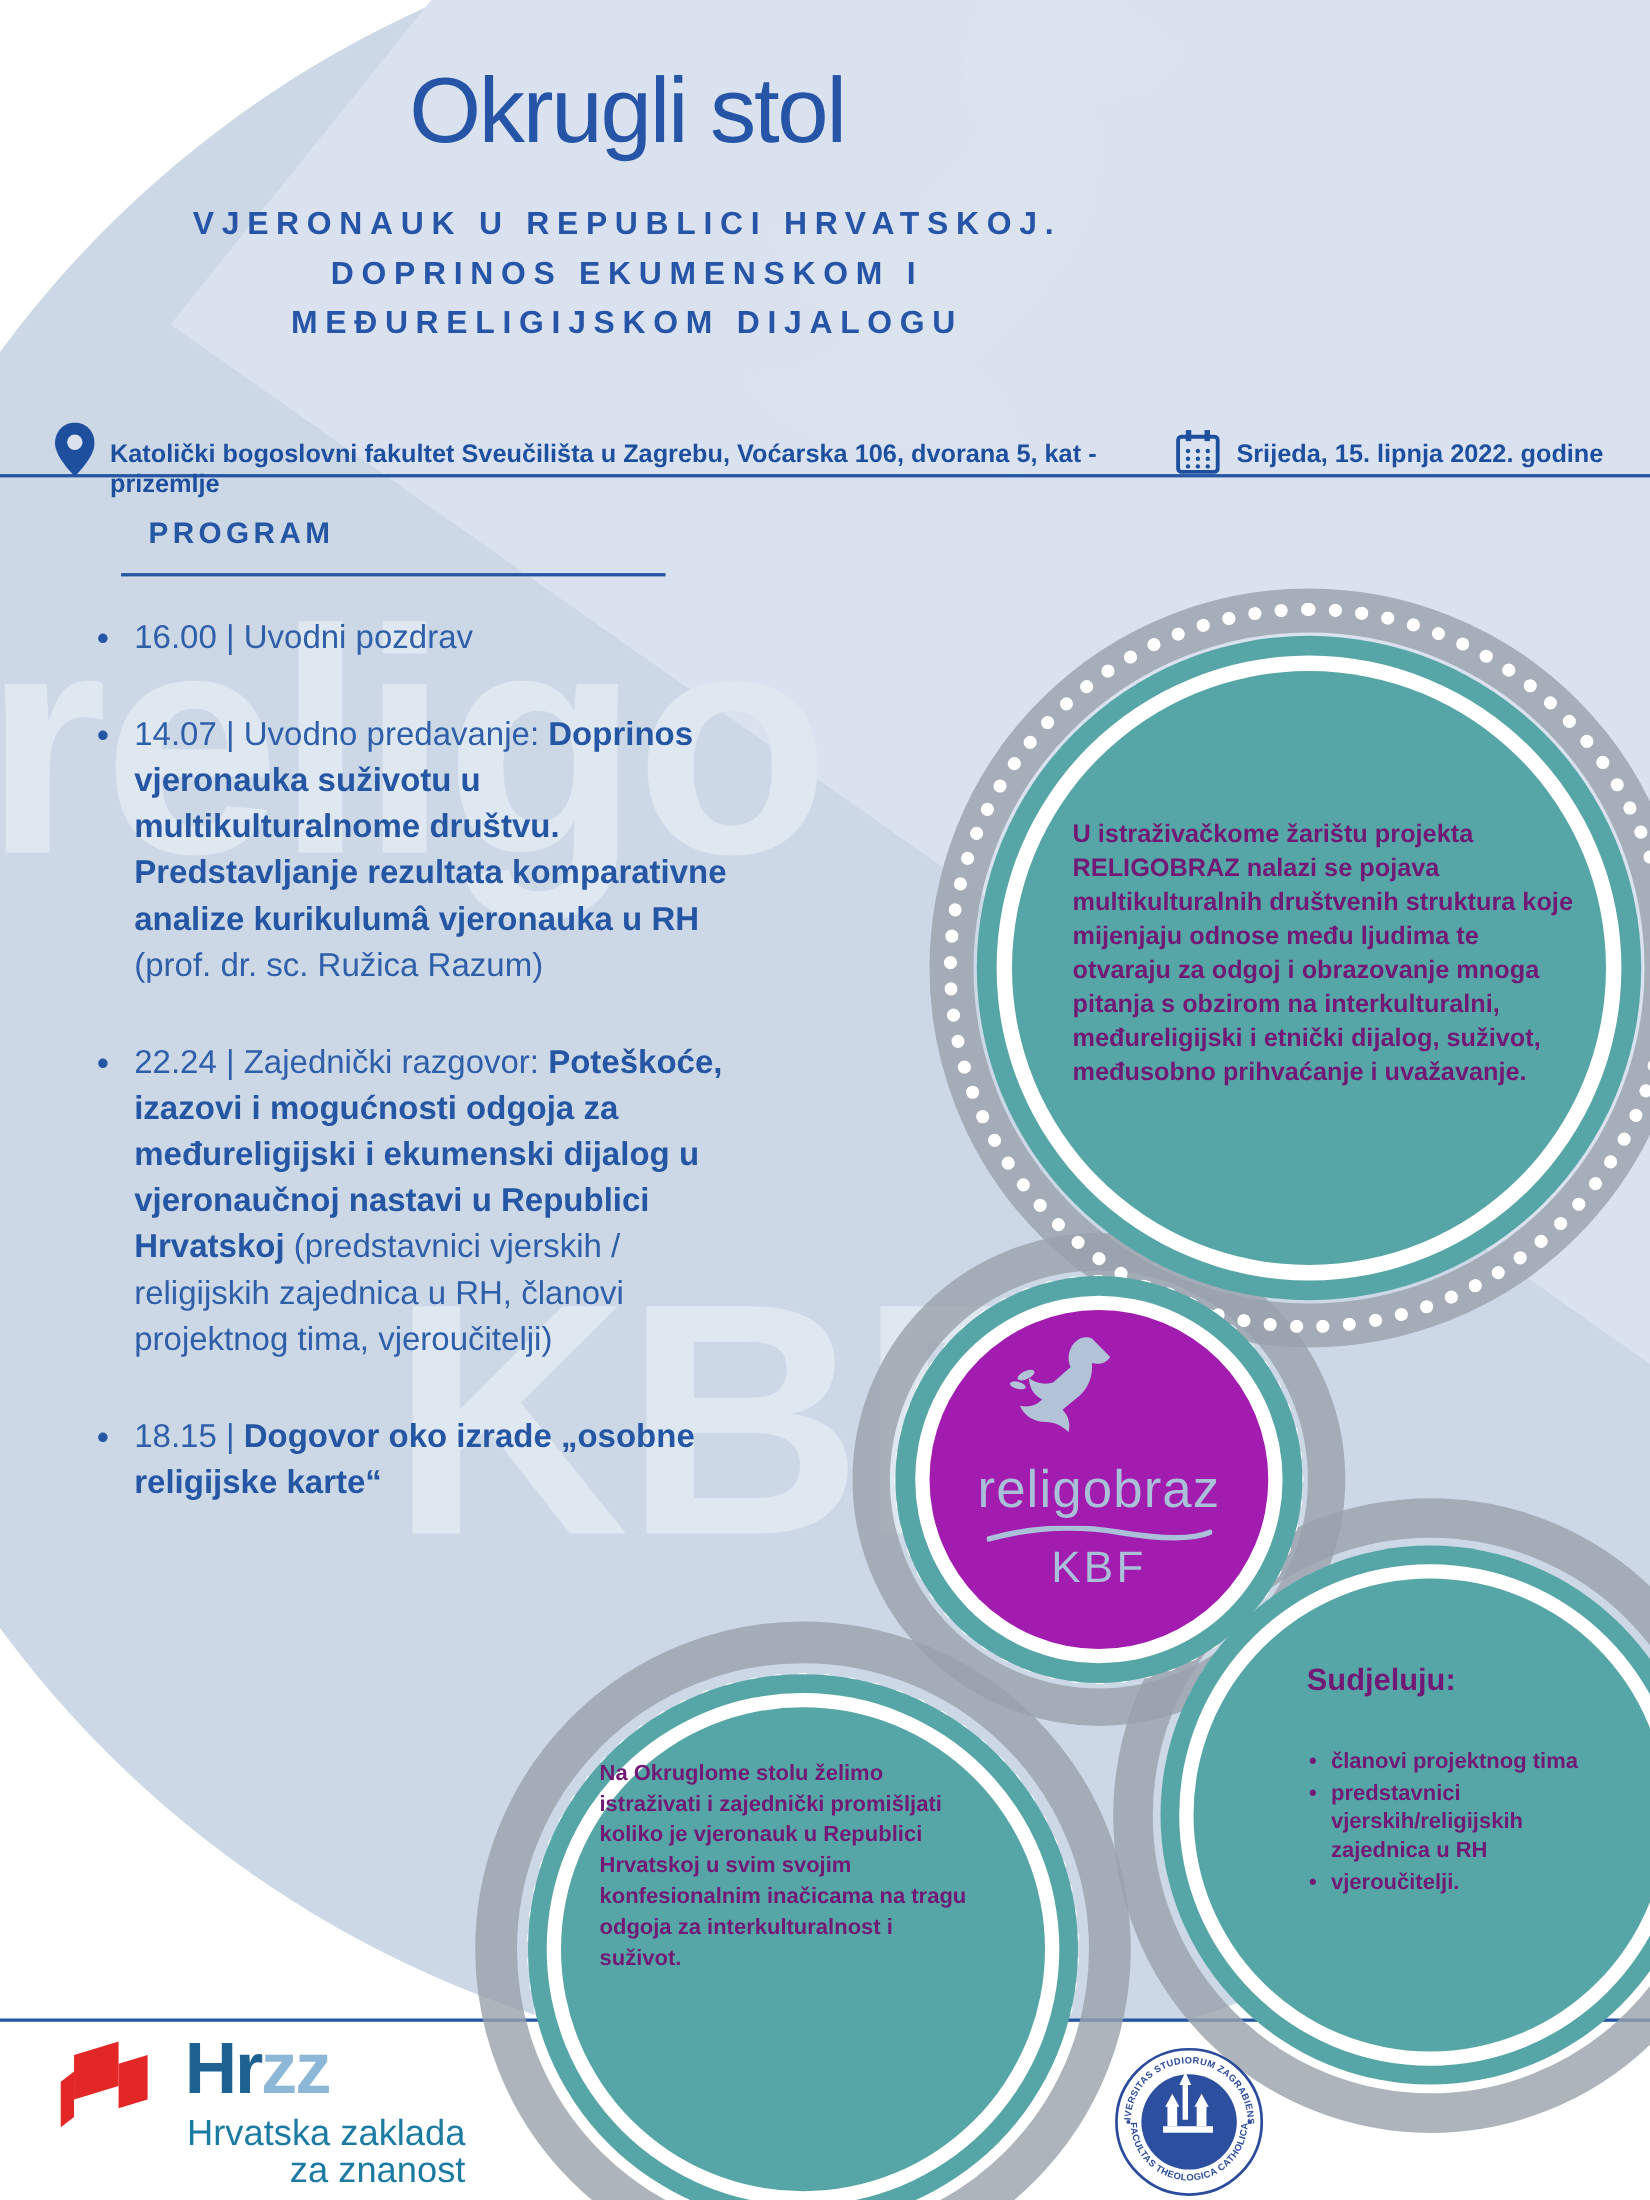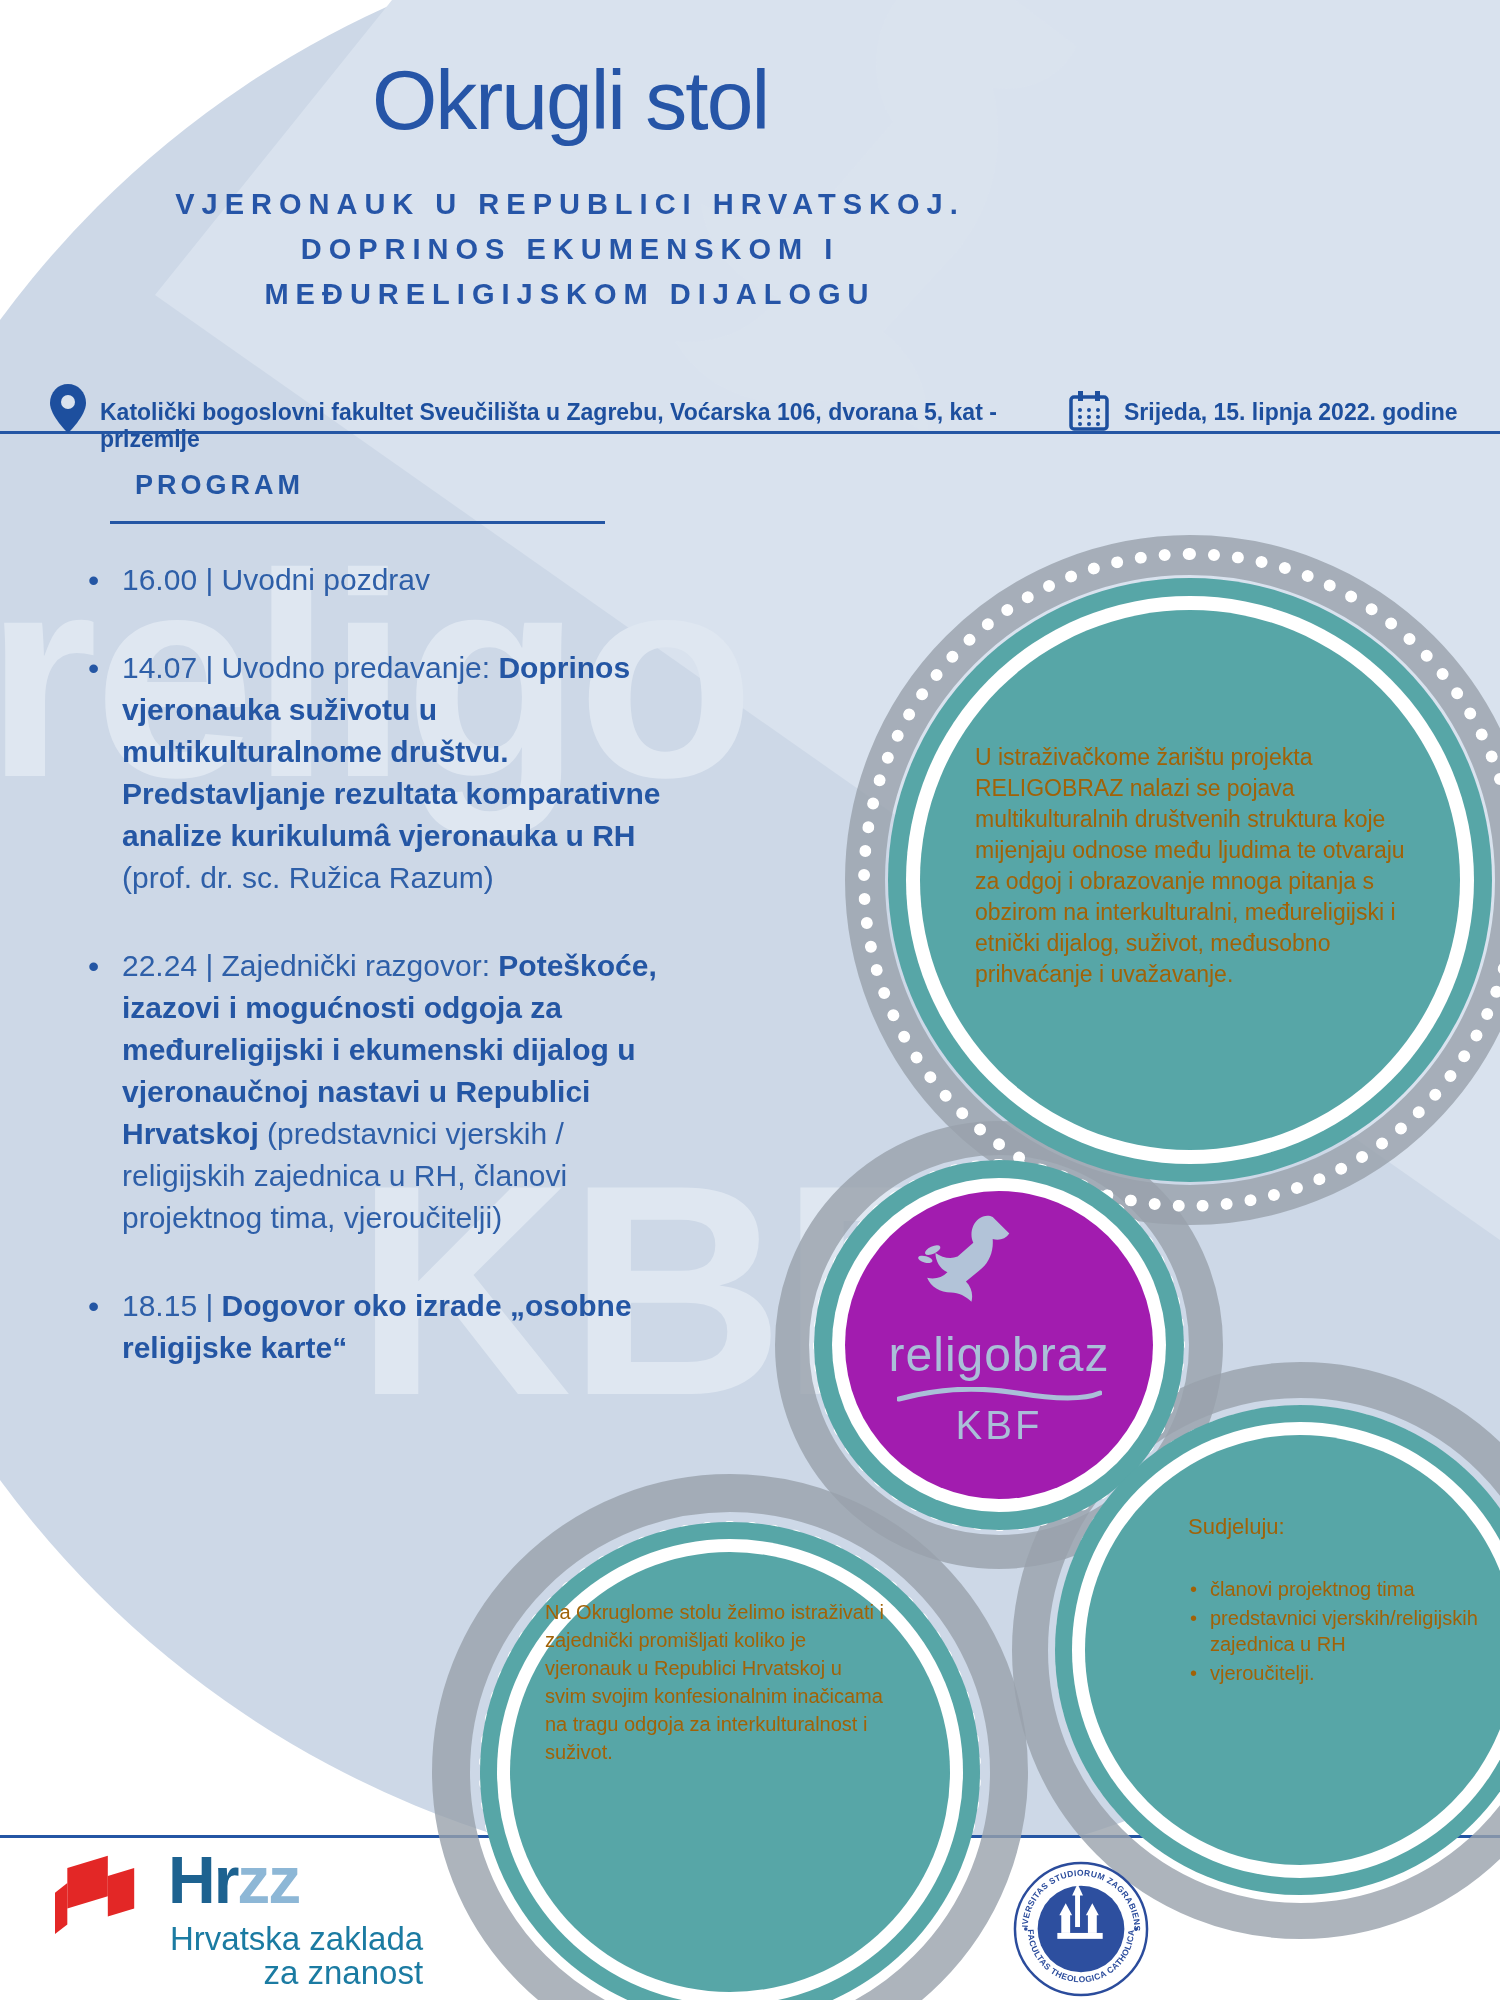--- a/index.html
+++ b/index.html
@@ -39,21 +39,21 @@
   .prog-list{left:75px;top:546px;width:578px;z-index:5;list-style:none;margin:13px;padding:0;
              color:#2e5fa8;font-size:30px;line-height:42px;}
   .prog-list li{position:relative;padding-left:34px;margin-bottom:46px;}
   .prog-list li::before{content:"•";position:absolute;left:0;top:0;color:#2456a4;font-size:32px;}
   .prog-list b{color:#2456a4;}
 
   
   .gray-ring{border-radius:50%;border:40px solid rgba(152,161,171,.8);z-index:6;}
   .dots-ring{border-radius:50%;border:12px dotted #ffffff;z-index:7;}
   .teal-inner{border-radius:50%;background:#57a6a7;box-shadow:0 0 0 14px #ffffff,0 0 0 32px #57a6a7;z-index:8;}
-  .circle-text{z-index:9;color:#a16207;font-weight:normal;}
+  .circle-text{z-index:9;color:#701a75;font-weight:bold;}
 
   .g-focus-gray{left:845px;top:535px;width:610px;height:610px;}
   .g-focus-dots{left:858px;top:548px;width:640px;height:640px;}
   .g-focus-inner{left:920px;top:610px;width:540px;height:540px;}
   .g-focus-text{left:975px;top:742px;width:460px;font-size:23px;line-height:31px;}
 
   .g-logo-gray{left:775px;top:1121px;width:380px;height:380px;border-width:34px;}
   .g-logo-dots{left:813px;top:1159px;width:350px;height:350px;border-width:11px;}
   .g-logo-inner{left:845px;top:1191px;width:308px;height:308px;border-radius:50%;background:#a21caf;
                 box-shadow:0 0 0 13px #ffffff,0 0 0 31px #57a6a7;z-index:8;}
@@ -66,21 +66,21 @@
 
   .g-goal-gray{left:432px;top:1474px;width:520px;height:520px;border-width:38px;}
   .g-goal-dots{left:479px;top:1521px;width:480px;height:480px;border-width:11px;}
   .g-goal-inner{left:510px;top:1552px;width:440px;height:440px;box-shadow:0 0 0 13px #ffffff,0 0 0 30px #57a6a7;}
   .g-goal-text{left:545px;top:1598px;width:340px;font-size:20px;line-height:28px;}
 
   .g-part-gray{left:1012px;top:1362px;width:505px;height:505px;border-width:36px;}
   .g-part-dots{left:1055px;top:1405px;width:468px;height:468px;border-width:11px;}
   .g-part-inner{left:1085px;top:1435px;width:430px;height:430px;box-shadow:0 0 0 13px #ffffff,0 0 0 30px #57a6a7;}
   .g-part-text{left:1188px;top:1514px;width:292px;font-size:20px;line-height:26px;}
-  .g-part-text .part-head{margin-bottom:36px;font-size:22px;}
+  .g-part-text .part-head{margin-bottom:48px;font-size:28px;}
   .part-list{list-style:none;margin:0;padding:0;}
   .part-list li{position:relative;padding-left:22px;margin-bottom:3px;}
   .part-list li::before{content:"•";position:absolute;left:2px;top:0;}
 
   
   .hrzz-mark{left:55px;top:1845px;width:88px;height:92px;z-index:5;}
   .hrzz-abbr{left:168px;top:1842px;font-size:66px;font-weight:800;z-index:5;letter-spacing:-2px;}
   .hrzz-abbr .dark{color:#1d6290;}
   .hrzz-abbr .light{color:#8db7d6;}
   .hrzz-name{left:170px;top:1922px;font-size:33px;line-height:34px;color:#1b7ba2;z-index:5;font-weight:500;text-align:right;}

